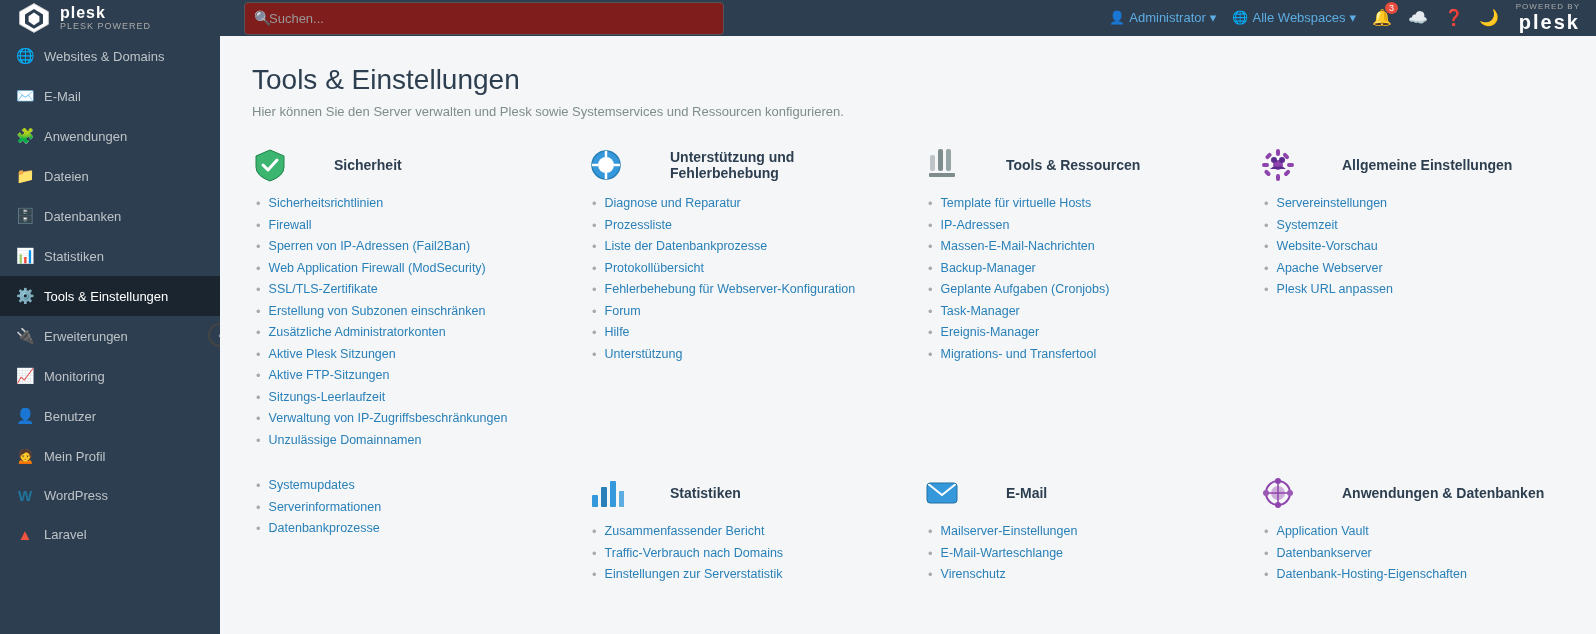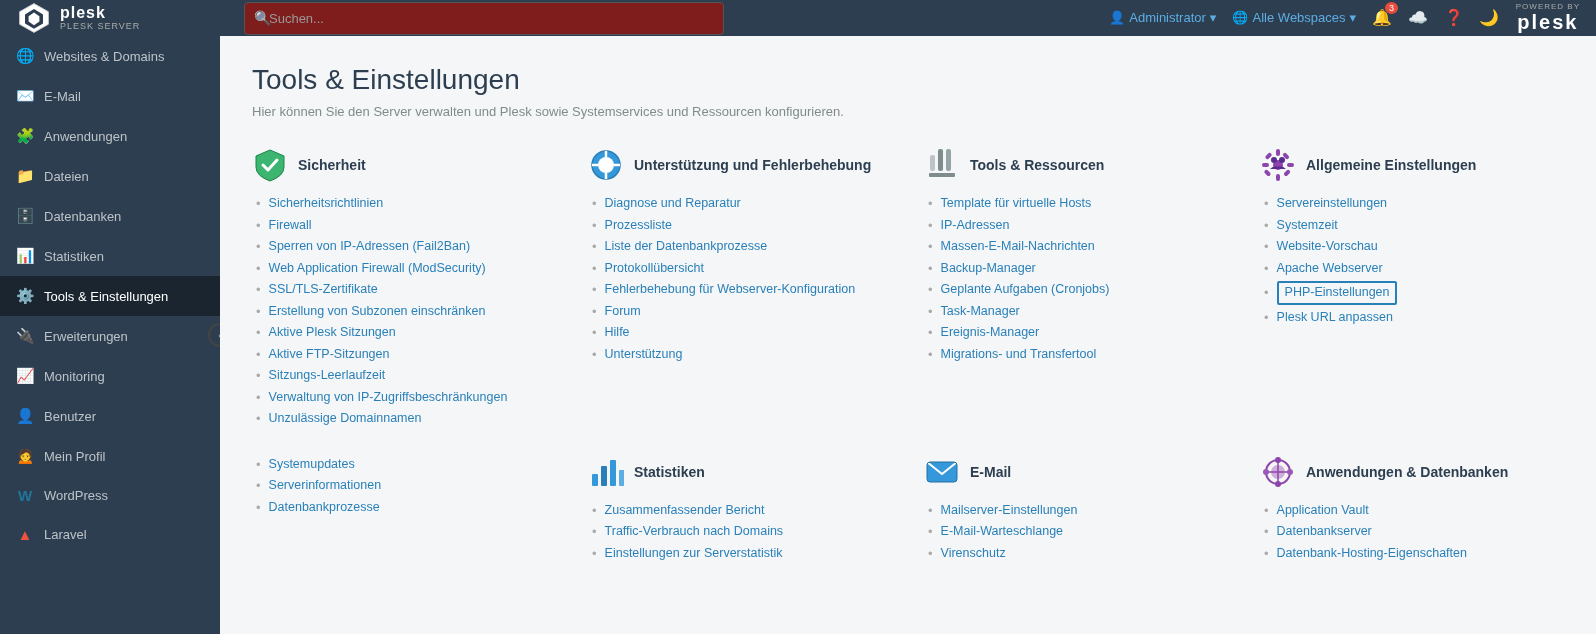--- a/index.html
+++ b/index.html
@@ -189,20 +189,21 @@
     }
     .section-icon {
       width: 36px;
       height: 36px;
       flex-shrink: 0;
     }
     .section-title {
       font-size: 14px;
       font-weight: 600;
       color: #2c3e50;
+      margin-left: 36px;
     }
     .section-links {
       list-style: none;
       padding-left: 4px;
     }
     .section-links li {
       padding: 2px 0;
       display: flex;
       align-items: center;
       gap: 4px;
@@ -231,21 +232,21 @@
 
 <div class="topbar">
   <div class="logo-area">
     <svg class="logo-icon" viewBox="0 0 40 40">
       <polygon points="20,4 36,13 36,27 20,36 4,27 4,13" fill="#fff" stroke="#ccc" stroke-width="1"></polygon>
       <polygon points="20,10 30,16 30,26 20,32 10,26 10,16" fill="#2c3e50"></polygon>
       <polygon points="20,14 26,18 26,24 20,28 14,24 14,18" fill="#fff"></polygon>
     </svg>
     <div class="logo-text">
       <span class="logo-name">plesk</span>
-      <span class="logo-sub">PLESK SERVER</span>
+      <span class="logo-sub">PLESK POWERED</span>
     </div>
   </div>
 
   <div class="search-bar">
     <span class="search-icon-wrap">🔍</span>
     <input type="text" placeholder="Suchen..." style="">
   </div>
 
   <div class="topbar-right">
     <span class="topbar-link">
@@ -258,21 +259,21 @@
       <span>Alle Webspaces</span>
       <span>▾</span>
     </span>
     <span class="topbar-icon">
       🔔
       <span class="badge">3</span>
     </span>
     <span class="topbar-icon">☁️</span>
     <span class="topbar-icon">❓</span>
     <span class="topbar-icon">🌙</span>
-    <div style="text-align:center;line-height:1.1;">
+    <div style="text-align:right;line-height:1.1;">
       <div style="font-size:8px;color:#aaa;letter-spacing:1px;">POWERED BY</div>
       <div style="font-size:20px;font-weight:700;color:white;letter-spacing:2px;">plesk</div>
     </div>
   </div>
 </div>
 
 <div class="layout">
 
   <div class="sidebar">
     <div class="sidebar-item">
@@ -356,20 +357,23 @@
               <a>Sperren von IP-Adressen (Fail2Ban)</a>
             </li>
           <li>
               <a>Web Application Firewall (ModSecurity)</a>
             </li>
           <li>
               <a>SSL/TLS-Zertifikate</a>
             </li>
           <li>
               <a>Erstellung von Subzonen einschränken</a>
+            </li>
+          <li>
+              <a>Zusätzliche Administratorkonten</a>
             </li>
           <li>
               <a>Aktive Plesk Sitzungen</a>
             </li>
           <li>
               <a>Aktive FTP-Sitzungen</a>
             </li>
           <li>
               <a>Sitzungs-Leerlaufzeit</a>
             </li>
@@ -487,23 +491,20 @@
           <li>
               <a>Systemzeit</a>
             </li>
           <li>
               <a>Website-Vorschau</a>
             </li>
           <li>
               <a>Apache Webserver</a>
             </li>
           <li>
-              <a class="highlighted-link" style="border:2px solid #2980b9;padding:1px 6px;border-radius:2px;">PHP-Einstellungen</a>
-            </li>
-          <li>
               <a>Plesk URL anpassen</a>
             </li>
         </ul>
       </div>
 
       <div class="section">
         <ul class="section-links">
           <li>
               <a>Systemupdates</a>
             </li>

